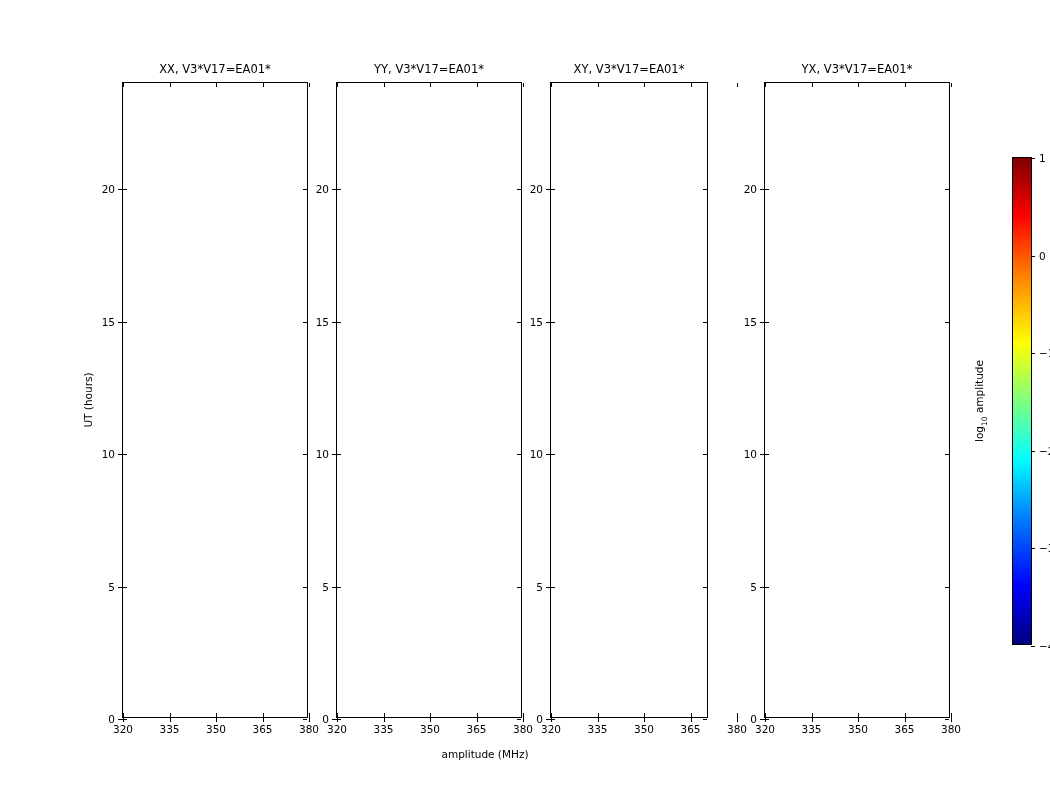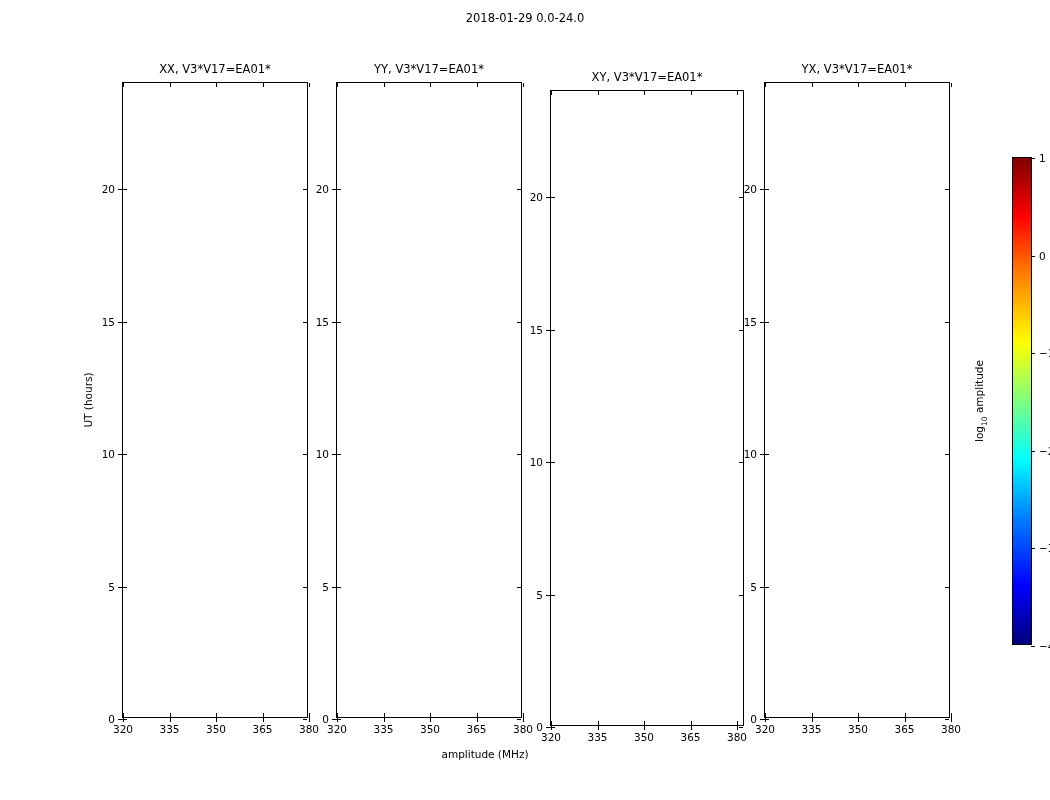--- a/index.html
+++ b/index.html
@@ -173,21 +173,20 @@
   }
   .cbtitle sub {
     font-size: 7.5px;
   }
 </style>
 </head>
 <body>
 
 <div id="figure">
 
-  <div class="suptitle">2018-01-29 0.0-24.0</div>
 
   <div class="panel" id="panel0" style="left:122px; width:186px;">
     <div class="title">XX, V3*V17=EA01*</div>
     <div class="axes">
         <div class="ytick" style="top: 636px;"></div>
         <div class="ytick-in" style="top: 636px;"></div>
         <div class="ytick-right-in" style="top: 636px;"></div>
         <div class="ylabel-txt" style="top: 636px;">0</div>
         <div class="ytick" style="top: 503.5px;"></div>
         <div class="ytick-in" style="top: 503.5px;"></div>
@@ -267,21 +266,21 @@
         <div class="xtick-in" style="left: 139.5px;"></div>
         <div class="xtick-top-in" style="left: 139.5px;"></div>
         <div class="xlabel-txt" style="left: 139.5px;">365</div>
         <div class="xtick" style="left: 186px;"></div>
         <div class="xtick-in" style="left: 186px;"></div>
         <div class="xtick-top-in" style="left: 186px;"></div>
         <div class="xlabel-txt" style="left: 186px;">380</div>
       </div>
   </div>
 
-  <div class="panel" id="panel2" style="left:550px; width:194px;margin-top:8px;">
+  <div class="panel" id="panel2" style="left:550px; width:158px;">
     <div class="title">XY, V3*V17=EA01*</div>
     <div class="axes">
         <div class="ytick" style="top: 636px;"></div>
         <div class="ytick-in" style="top: 636px;"></div>
         <div class="ytick-right-in" style="top: 636px;"></div>
         <div class="ylabel-txt" style="top: 636px;">0</div>
         <div class="ytick" style="top: 503.5px;"></div>
         <div class="ytick-in" style="top: 503.5px;"></div>
         <div class="ytick-right-in" style="top: 503.5px;"></div>
         <div class="ylabel-txt" style="top: 503.5px;">5</div>

